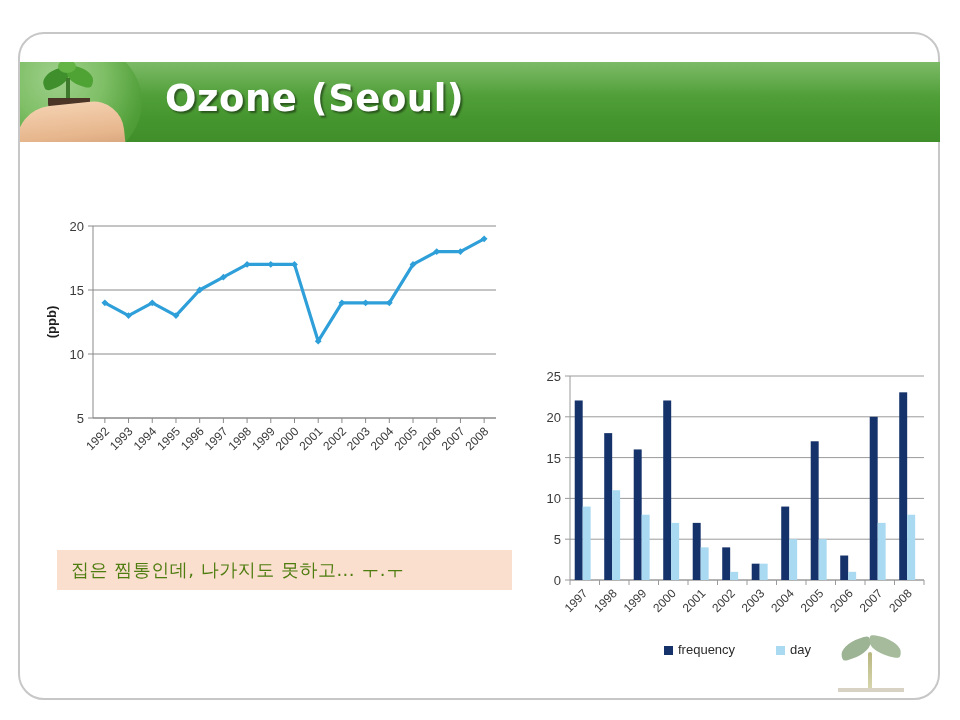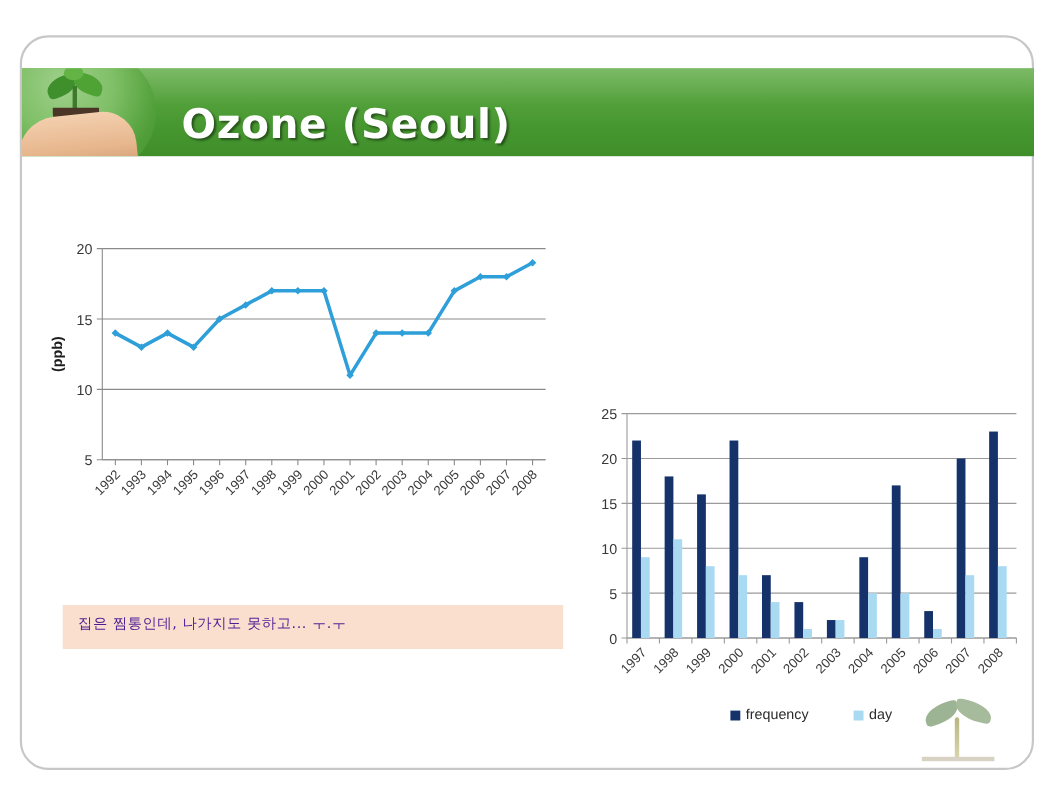--- a/index.html
+++ b/index.html
@@ -62,42 +62,42 @@
   }
   #banner-photo .leafR{
     position:absolute;left:64px;top:28px;width:28px;height:17px;
     background:#4fa234;border-radius:20% 60% 20% 60%;transform:rotate(18deg);
   }
   #banner-photo .leafT{
     position:absolute;left:56px;top:20px;width:18px;height:13px;
     background:#63b345;border-radius:50%;
   }
   #banner-title{
-    position:absolute;left:145px;top:29px;
+    position:absolute;left:145px;top:15px;
     font-size:37px;font-weight:bold;color:#ffffff;
     font-family:"DejaVu Sans", sans-serif;
     letter-spacing:.5px;
     text-shadow:2px 2px 2px rgba(0,0,0,.45);
     white-space:nowrap;
   }
   
   #linechart{position:absolute;left:38px;top:172px;width:482px;height:320px;}
   #linechart .ch-title{
     position:absolute;left:0;top:6px;width:482px;text-align:center;
     font-family:"DejaVu Serif", serif;font-weight:bold;font-size:19px;color:#2b2b22;
   }
   
   #caption{
     position:absolute;left:57px;top:550px;width:455px;height:40px;
     background:#fbdfce;
   }
   #caption span{
     display:block;padding:8px 0 0 14px;
     font-family:"DejaVu Sans", sans-serif;
-    font-size:13px;color:#4c1d95;letter-spacing:.5px;white-space:nowrap;
+    font-size:18px;color:#4d7c0f;letter-spacing:.5px;white-space:nowrap;
   }
   
   #barchart{position:absolute;left:524px;top:362px;width:420px;height:310px;}
   
   #sprout{position:absolute;left:838px;top:630px;width:66px;height:62px;}
   #sprout .stem{position:absolute;left:30px;top:22px;width:4px;height:38px;
     background:linear-gradient(to bottom,#b8b780,#d8d6ae);border-radius:2px;}
   #sprout .leafL{position:absolute;left:2px;top:10px;width:32px;height:17px;
     background:#9cb394;border-radius:70% 16% 70% 16%;transform:rotate(-18deg);}
   #sprout .leafR{position:absolute;left:30px;top:8px;width:34px;height:17px;

